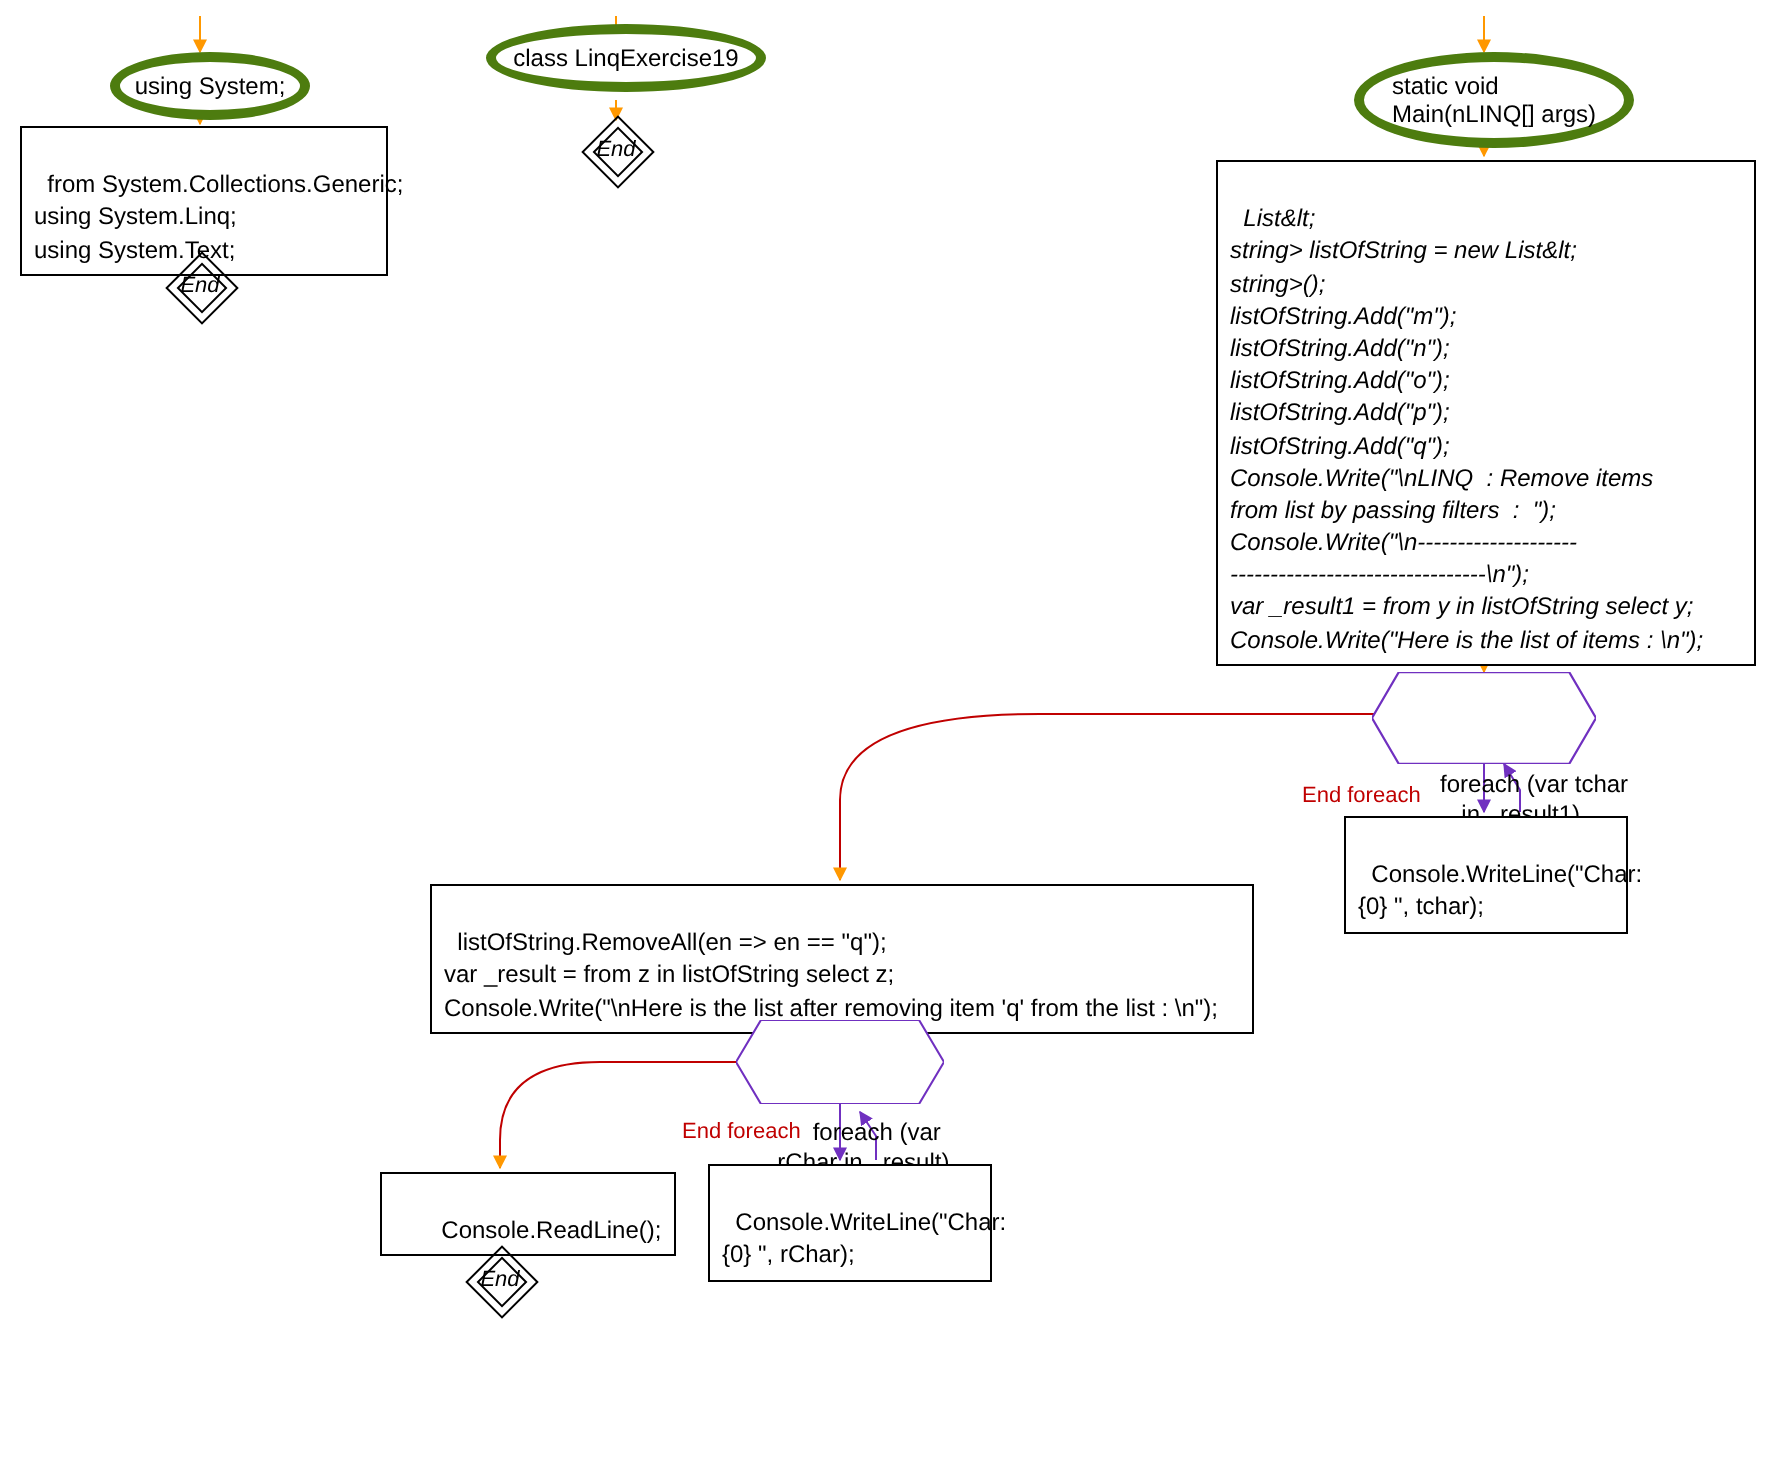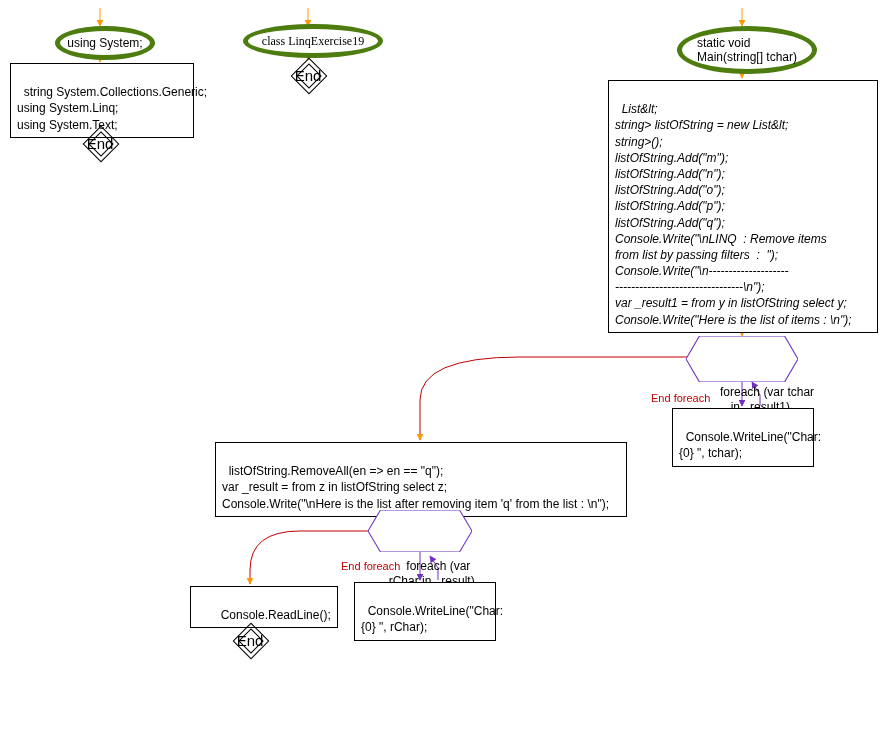--- a/index.html
+++ b/index.html
@@ -60,21 +60,22 @@
     position: absolute;
     border: 1px solid #000;
     transform: rotate(45deg);
   }
   .end-dia .outer { left: 3px; top: 3px; width: 24px; height: 24px; }
   .end-dia .inner { left: 7px; top: 7px; width: 16px; height: 16px; }
   .end-dia .lbl {
     position: absolute;
     left: 0; top: 0; width: 30px; height: 30px;
     display: flex; align-items: center; justify-content: center;
-    font-size: 15px;
+    font-size: 11px;
+    font-style: italic;
   }
   .label {
     position: absolute;
     color: #c00000;
     font-size: 11px;
     white-space: nowrap;
     padding-left: 11px;
   }
   svg.arrows {
     position: absolute;
@@ -122,42 +123,42 @@
   <path d="M375 531 L300 531 Q250 531 250 570 L250 584" fill="none" stroke="#c00000" stroke-width="1" marker-end="url(#ah)"></path>
   <circle cx="375" cy="531" r="3" fill="#fff" stroke="#c00000"></circle>
 
   <line x1="250" y1="612" x2="250" y2="625" stroke="#ff9800" stroke-width="1" marker-end="url(#ah)"></line>
 </svg>
 
 <div class="node-ellipse" style="left:55px; top:26px; width:90px; height:24px;">
   <span>using System;</span>
 </div>
 <div class="node-rect" style="left:10px; top:63px; width:170px;">
-  <span>string System.Collections.Generic;
+  <span>from System.Collections.Generic;
 using System.Linq;
 using System.Text;</span>
 </div>
 <div class="end-dia" style="left:85px; top:128px;">
   <div class="outer"></div>
     <div class="inner"></div>
   <div class="lbl">End</div>
 </div>
 
-<div class="node-ellipse" style="left:243px; top:24px; width:130px; height:24px;font-family:Liberation Serif, serif;">
+<div class="node-ellipse" style="left:243px; top:12px; width:130px; height:24px;">
   <span>class LinqExercise19</span>
 </div>
 <div class="end-dia" style="left:293px; top:60px;">
   <div class="outer"></div>
     <div class="inner"></div>
   <div class="lbl">End</div>
 </div>
 
 <div class="node-ellipse" style="left:677px; top:26px; width:130px; height:38px;">
   <span>static void
-Main(string[] tchar)</span>
+Main(nLINQ[] args)</span>
 </div>
 <div class="node-rect" style="left:608px; top:80px; width:256px;font-style:italic;">
   <span>List&amp;lt;
 string&gt; listOfString = new List&amp;lt;
 string&gt;();
 listOfString.Add("m");
 listOfString.Add("n");
 listOfString.Add("o");
 listOfString.Add("p");
 listOfString.Add("q");

